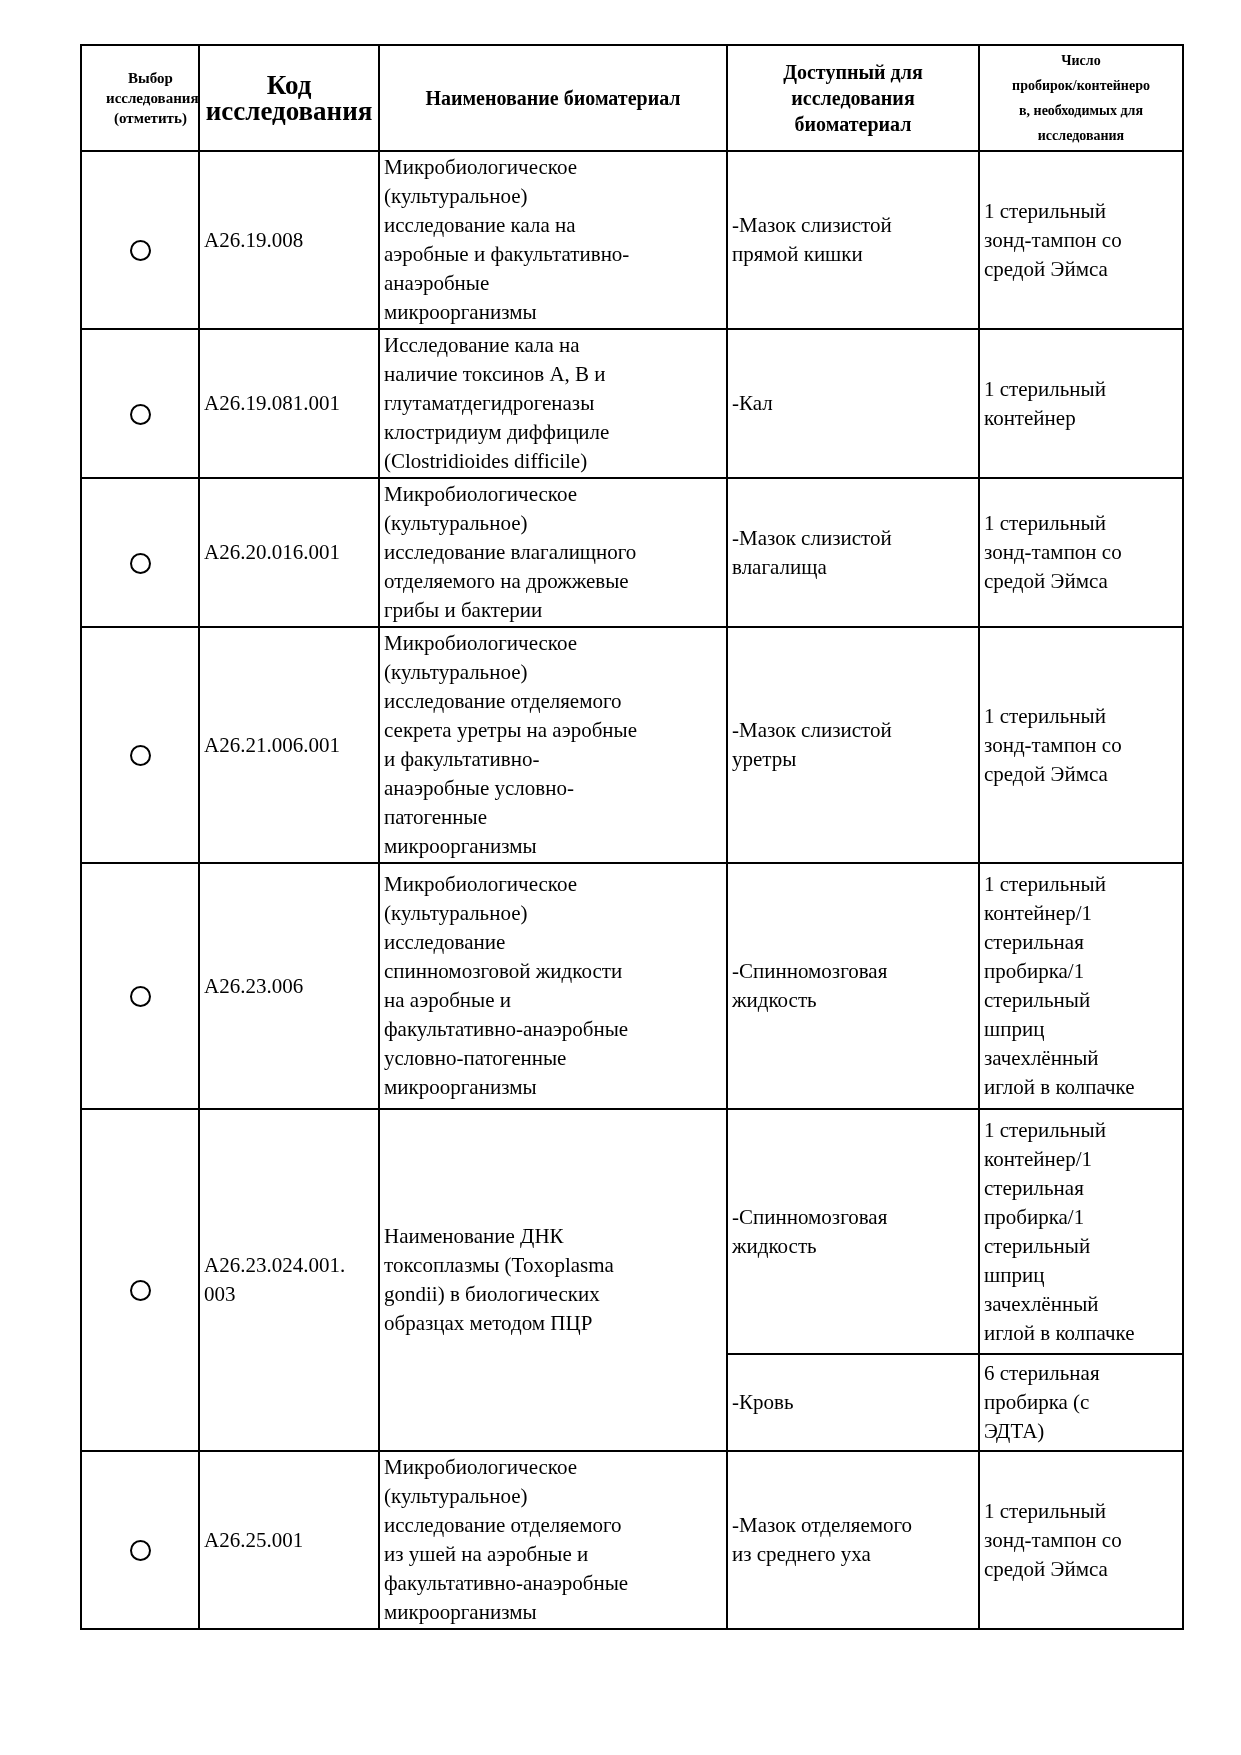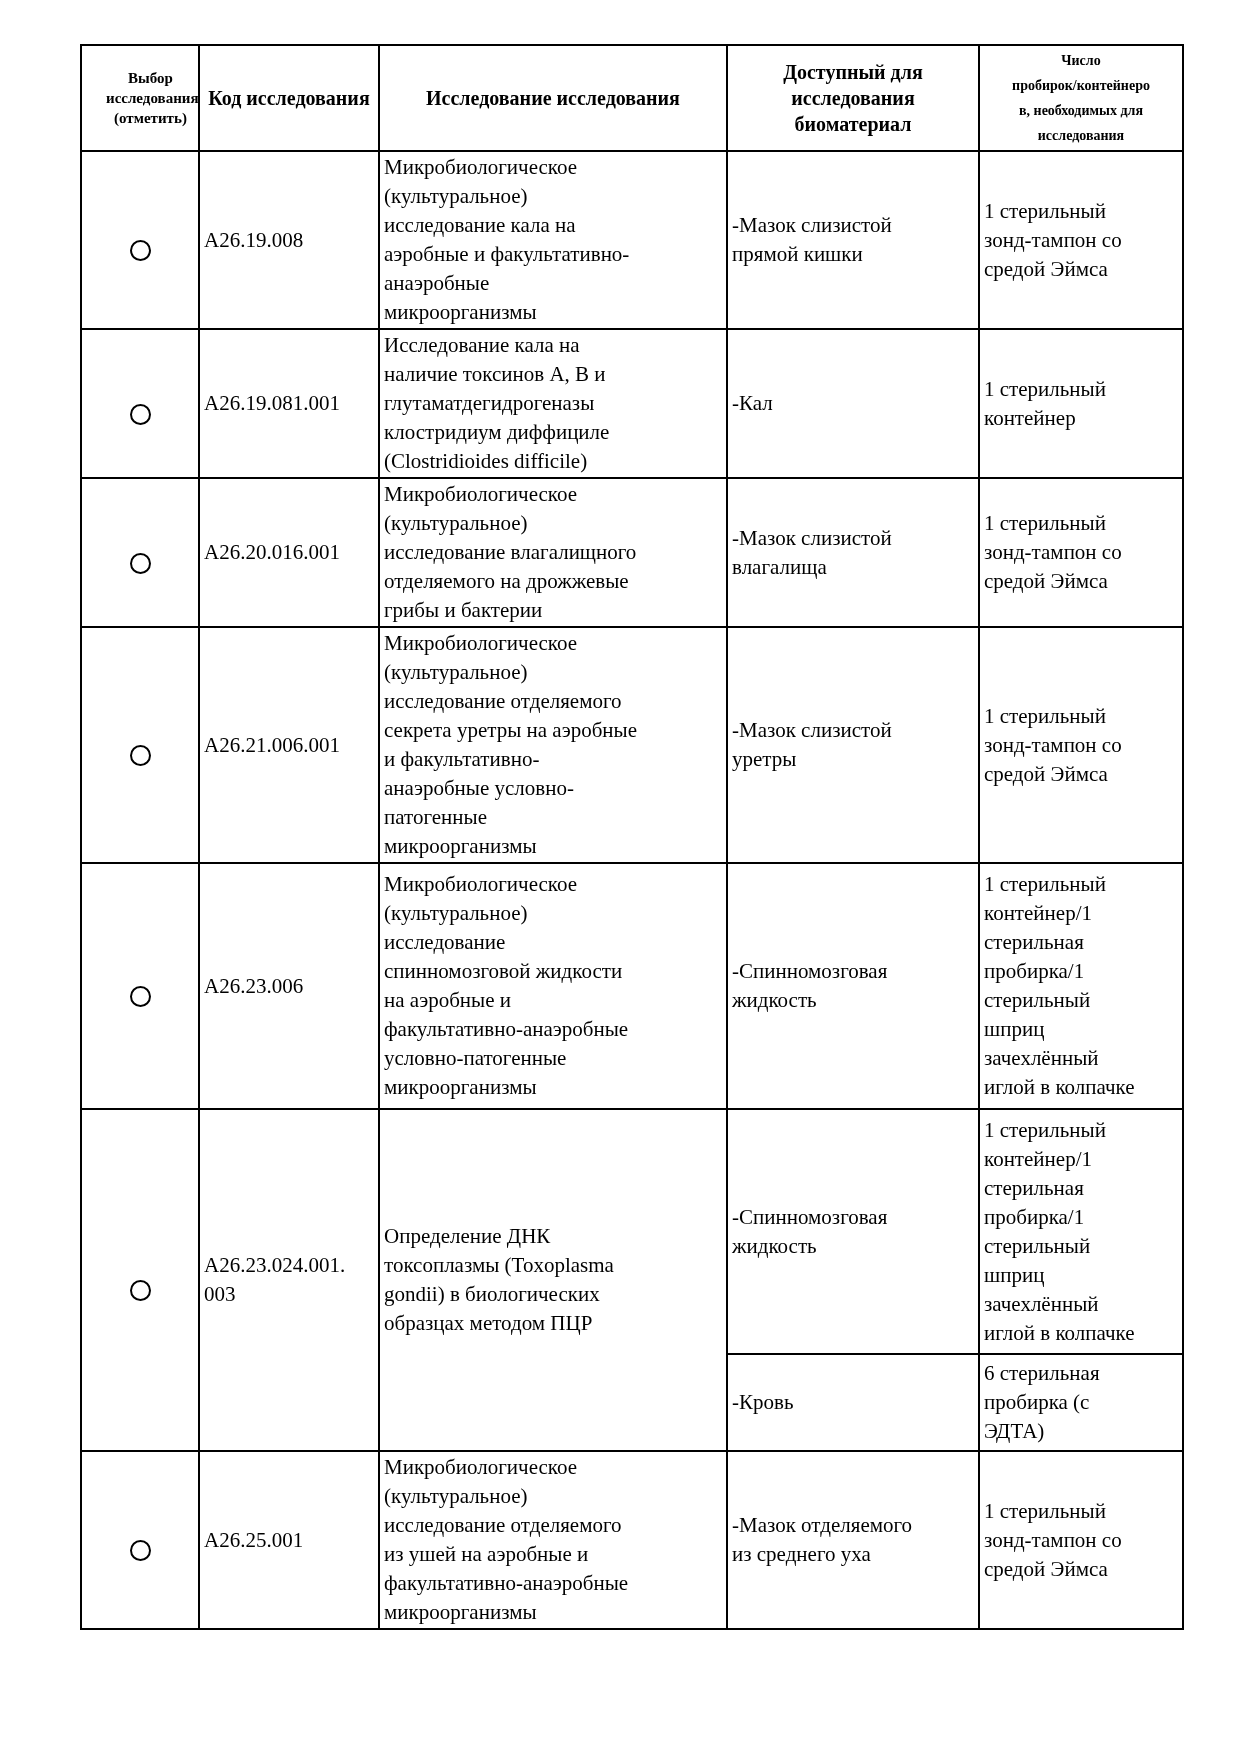--- a/index.html
+++ b/index.html
@@ -30,21 +30,21 @@
     overflow: hidden;
     white-space: pre-line;
     box-sizing: border-box;
   }
   .doc-table th {
     font-weight: bold;
     text-align: center;
     padding: 2px 3px;
   }
   th.h-select { font-size: 15px; line-height: 20px; padding-left: 24px; }
-  th.h-code   { font-size: 20px; line-height: 26px; }
+  th.h-code   { font-size: 27px; line-height: 26px; }
   th.h-name   { font-size: 20px; line-height: 26px; }
   th.h-bio    { font-size: 20px; line-height: 26px; margin-top: 40px; }
   th.h-cont   { font-size: 14px; line-height: 25px; }
   .doc-table td {
     font-size: 21px;
     line-height: 29px;
     padding: 1px 4px;
     text-align: left;
     border-radius: 17px;
   }
@@ -73,21 +73,21 @@
       <col style="width:252px">
       <col style="width:204px">
     </colgroup>
 
     <tbody>
         <tr style="height:106px">
       <th class="h-select">Выбор
 исследования
 (отметить)</th>
       <th class="h-code">Код исследования</th>
-      <th class="h-name">Исследование исследования</th>
+      <th class="h-name">Наименование биоматериал</th>
       <th class="h-bio">Доступный для
 исследования
 биоматериал</th>
       <th class="h-cont">Число
 пробирок/контейнеро
 в, необходимых для
 исследования</th>
     </tr>
 
     <tr style="height:175px">
@@ -184,21 +184,21 @@
 зачехлённый
 иглой в колпачке</td>
     </tr>
 
     <tr style="height:245px">
       <td class="radio-cell" rowspan="2">
         <span class="radio"></span>
       </td>
       <td rowspan="2">А26.23.024.001.
 003</td>
-      <td rowspan="2">Определение ДНК
+      <td rowspan="2">Наименование ДНК
 токсоплазмы (Toxoplasma
 gondii) в биологических
 образцах методом ПЦР</td>
       <td>-Спинномозговая
 жидкость</td>
       <td>1 стерильный
 контейнер/1
 стерильная
 пробирка/1
 стерильный

